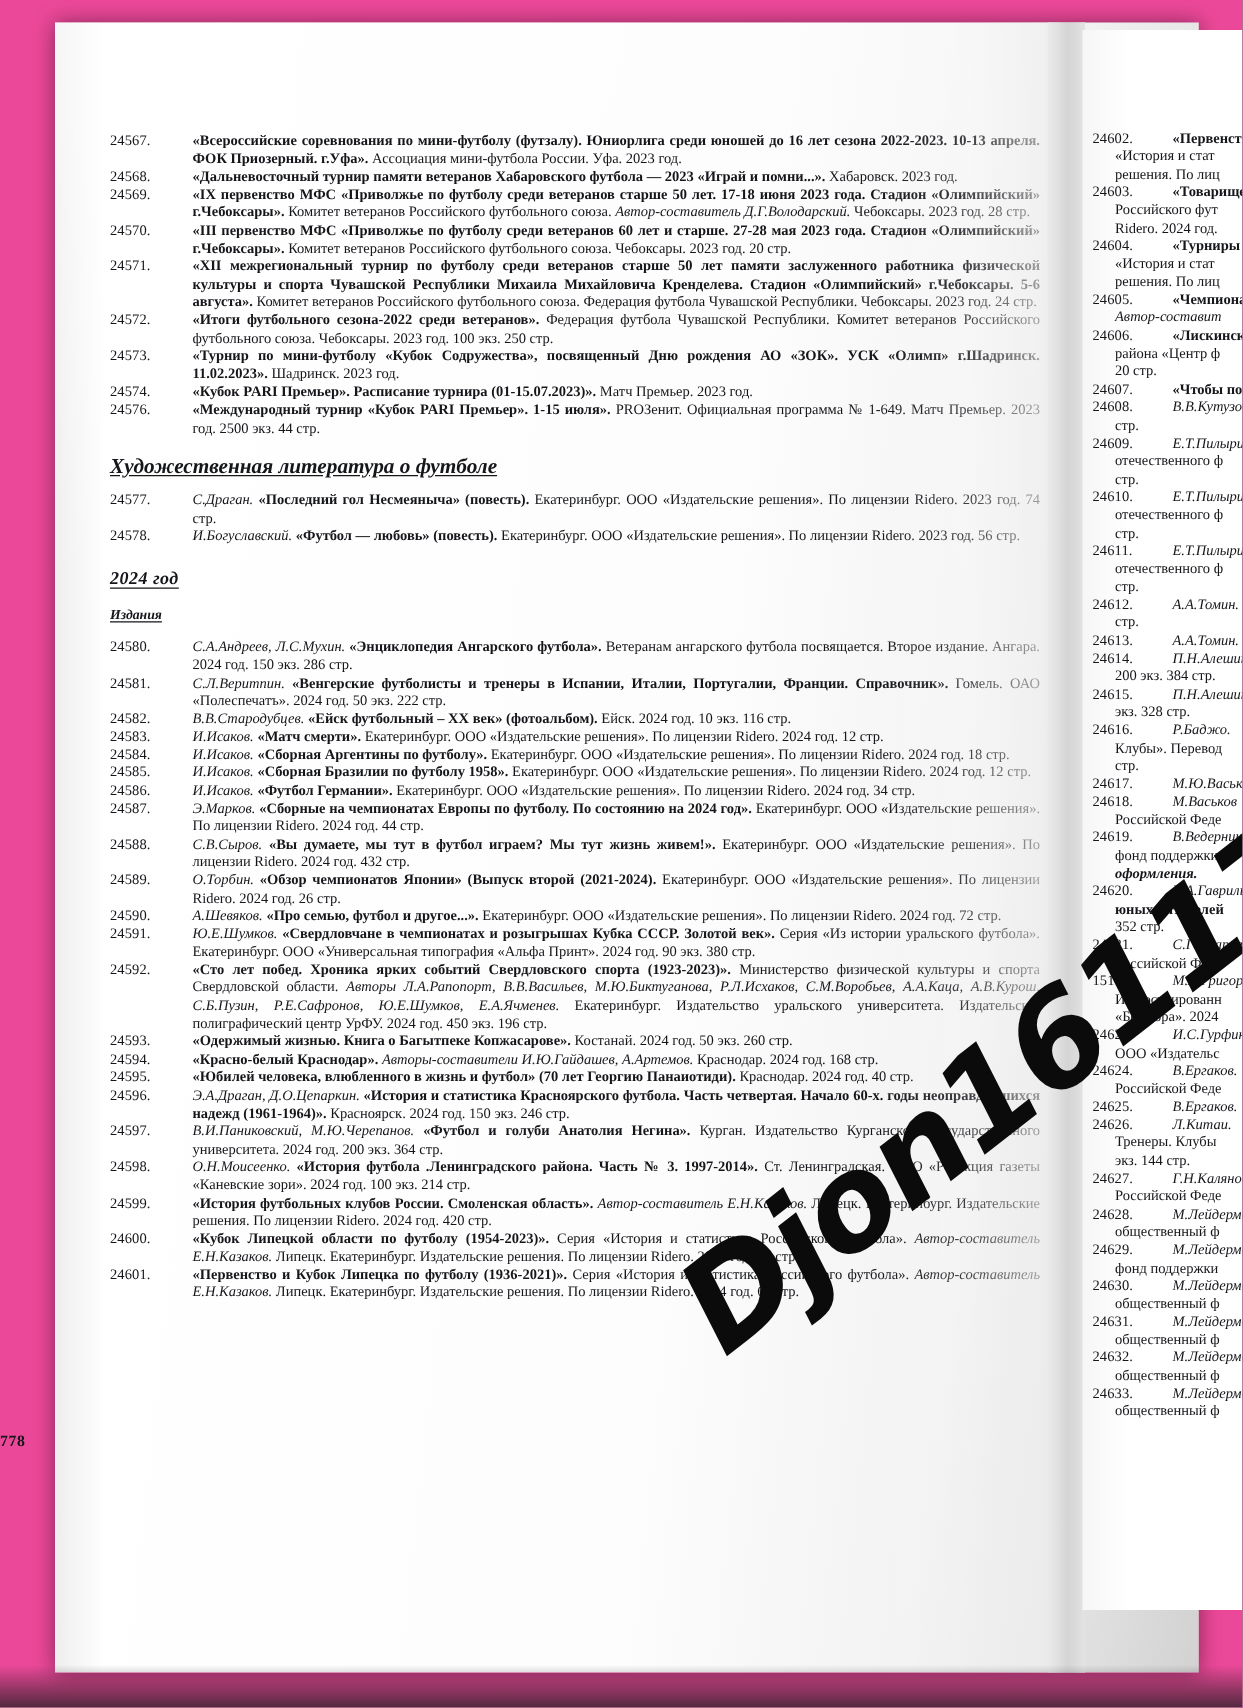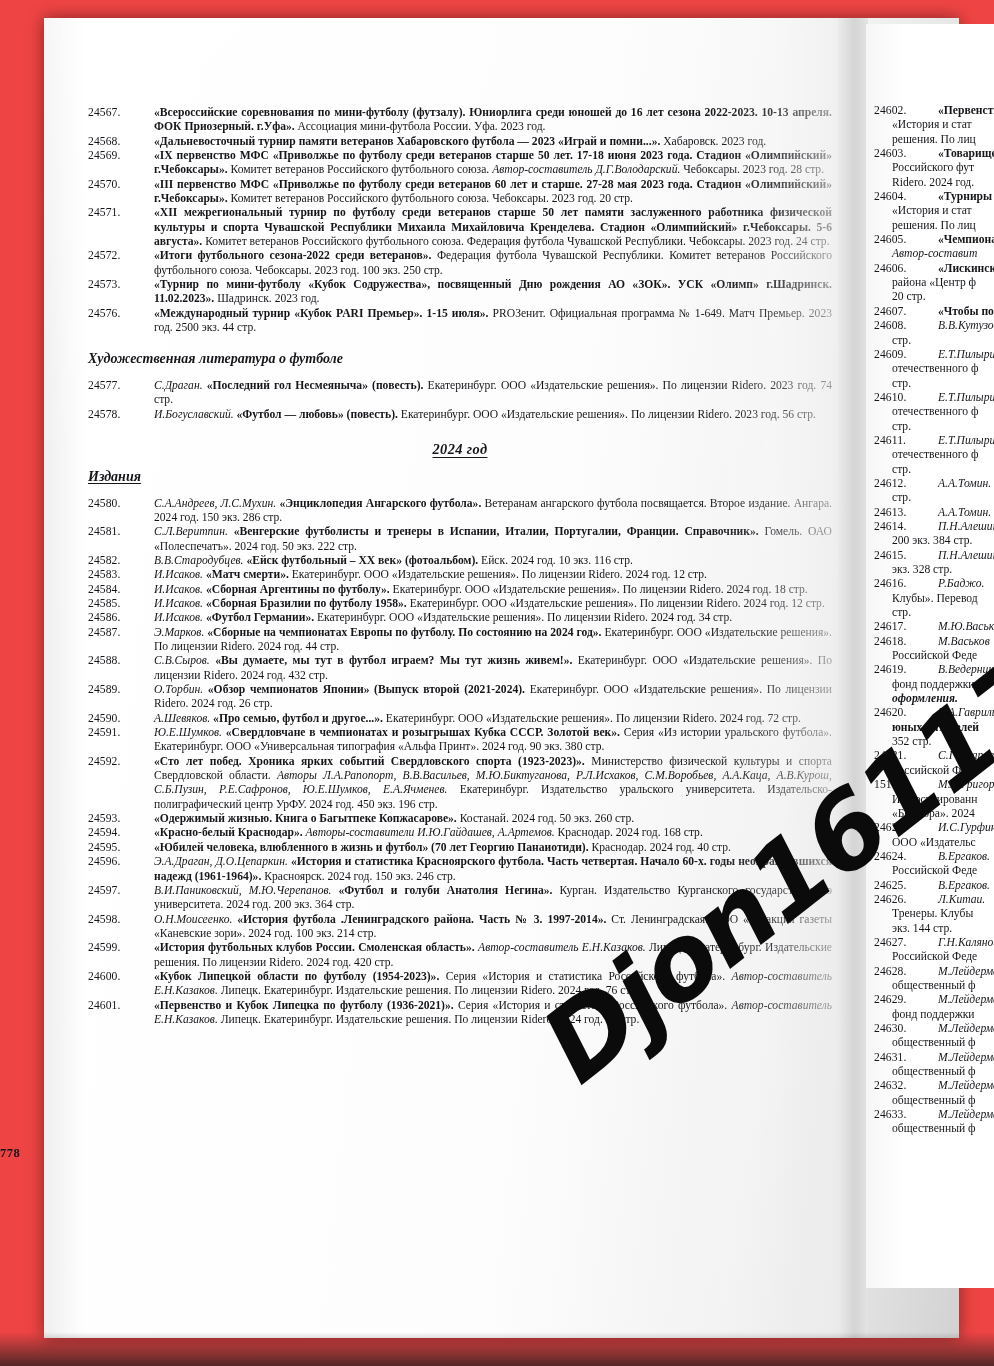--- a/index.html
+++ b/index.html
@@ -5,21 +5,21 @@
   html, body {
     margin: 0;
     padding: 0;
     background: #8a8a8a;
   }
   #page {
     position: relative;
     width: 994px;
     height: 1366px;
     overflow: hidden;
-    background: #ef4444;
+    background: #ec4899;
     font-family: "Liberation Serif", "DejaVu Serif", serif;
   }
   
   .sheet {
     position: absolute;
     left: 44px;
     top: 18px;
     width: 915px;
     height: 1320px;
     background: linear-gradient(96deg,#ffffff 0%,#fdfdfd 55%,#f2f2f2 78%,#e2e2e2 90%,#d2d2d2 100%);
@@ -86,38 +86,38 @@
   }
   .entry .body { display: block; }
   .entry .body.just { text-align: justify; text-align-last: left; }
   b, .b { font-weight: 700; }
   i, .i { font-style: italic; }
 
   .section-head {
     margin: 16px 0 13px 0;
     font-style: italic;
     font-weight: 700;
-    font-size: 14px;
+    font-size: 17px;
+    text-decoration: underline;
     text-underline-offset: 2px;
   }
   .year-head {
     margin: 20px 0 14px 0;
-    text-align: center;
     font-style: italic;
     font-weight: 700;
     font-size: 14.4px;
     text-decoration: underline;
     text-underline-offset: 3px;
     letter-spacing: .4px;
   }
   .sub-head {
     margin: 0 0 12px 0;
     font-style: italic;
     font-weight: 700;
-    font-size: 14px;
+    font-size: 11px;
     text-decoration: underline;
     text-underline-offset: 2px;
   }
   .folio {
     position: absolute;
     left: 0; right: 0;
     top: 1146px;
     text-align: left;
     font-size: 12.6px;
     font-weight: 700;
@@ -198,20 +198,24 @@
         </div>
         <div class="entry">
           <span class="num">24572.</span>
           <span class="body just"><b>«Итоги футбольного сезона-2022 среди ветеранов».</b> Федерация футбола Чувашской Республики. Комитет ветеранов Российского футбольного союза. Чебоксары. 2023 год. 100 экз. 250 стр.</span>
         </div>
         <div class="entry">
           <span class="num">24573.</span>
           <span class="body just"><b>«Турнир по мини-футболу «Кубок Содружества», посвященный Дню рождения АО «ЗОК». УСК «Олимп» г.Шадринск. 11.02.2023».</b> Шадринск. 2023 год.</span>
         </div>
         <div class="entry">
+          <span class="num">24574.</span>
+          <span class="body just"><b>«Кубок PARI Премьер». Расписание турнира (01-15.07.2023)».</b> Матч Премьер. 2023 год.</span>
+        </div>
+        <div class="entry">
           <span class="num">24576.</span>
           <span class="body just"><b>«Международный турнир «Кубок PARI Премьер». 1-15 июля».</b> PROЗенит. Официальная программа № 1-649. Матч Премьер. 2023 год. 2500 экз. 44 стр.</span>
         </div>
       </div>
 
     <div class="section-head">Художественная литература о футболе</div>
 
     <div id="list-fiction">
         <div class="entry">
           <span class="num">24577.</span>

